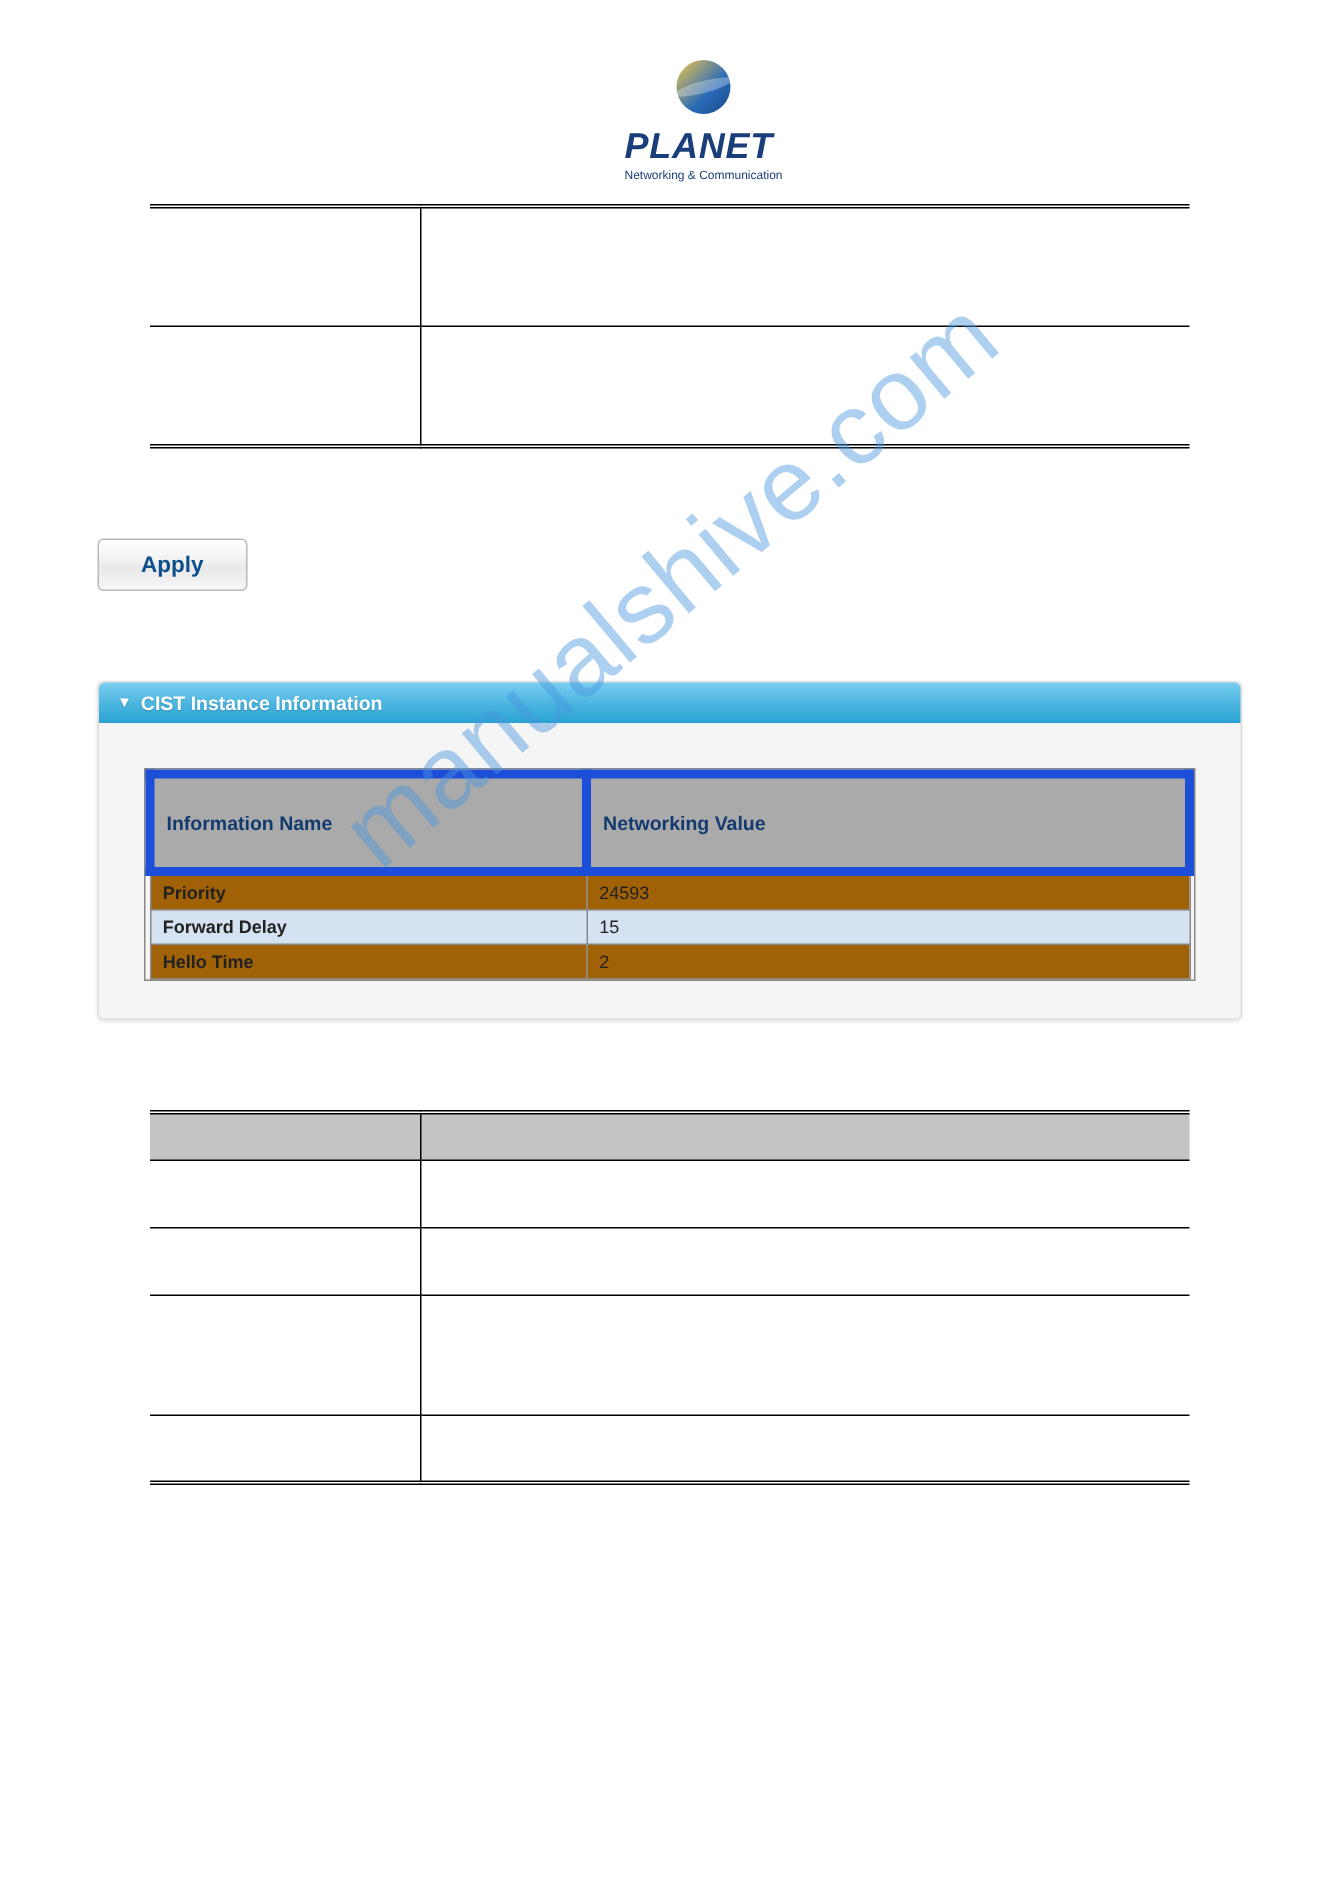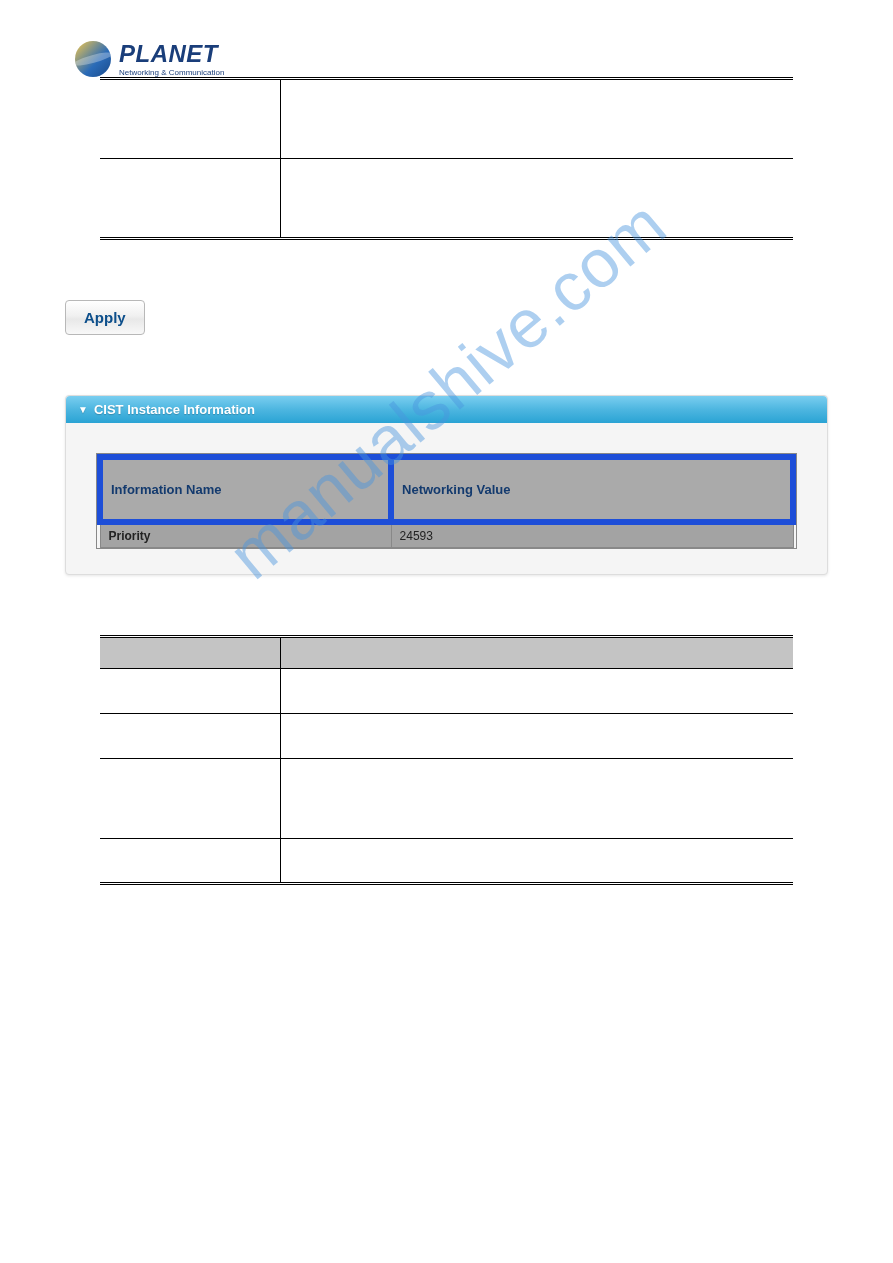--- a/index.html
+++ b/index.html
@@ -12,21 +12,23 @@
       background: #ffffff;
       width: 893px;
       margin: 0 auto;
       position: relative;
       padding: 40px 30px;
     }
     .logo-area {
       display: flex;
       align-items: center;
       gap: 8px;
+      margin-bottom: 15px;
       margin-left: 45px;
+      flex-direction: column;
     }
     .logo-globe {
       width: 36px;
       height: 36px;
       background: linear-gradient(135deg, #f5c84a 0%, #2a6bb8 60%, #1a4a8a 100%);
       border-radius: 50%;
       position: relative;
       overflow: hidden;
     }
     .logo-globe::after {
@@ -72,21 +74,21 @@
     .top-table tr:last-child td {
       border-bottom: none;
     }
     .top-table td:first-child {
       width: 26%;
       border-right: 1px solid #000;
     }
     .apply-button {
       margin: 30px 0 30px 35px;
       display: inline-block;
-      padding: 8px 18px;
+      padding: 8px 28px;
       font-size: 15px;
       font-weight: bold;
       color: #0d4f8b;
       background: linear-gradient(to bottom, #ffffff 0%, #f0f0f0 45%, #e8e8e8 55%, #f8f8f8 100%);
       border: 1px solid #b8b8b8;
       border-radius: 4px;
       cursor: pointer;
       text-align: center;
     }
     .panel {
@@ -127,21 +129,21 @@
       text-align: left;
       padding: 22px 8px;
       font-size: 13px;
       border: 6px solid #1d4ed8;
     }
     .info-table td {
       padding: 4px 8px;
       font-size: 12px;
       color: #222;
       border: 1px solid #888;
-      background: #a3a3a3;
+      background: #a16207;
     }
     .info-table tr:nth-child(odd) td {
       background: #d4e2f2;
     }
     .info-table td:first-child {
       font-weight: bold;
       width: 42%;
     }
     .desc-table {
       margin: 60px 70px 0 70px;
@@ -224,20 +226,28 @@
     <table>
       <tbody>
           <tr>
         <th>Information Name</th>
         <th>Networking Value</th>
       </tr>
       <tr>
         <td>Priority</td>
         <td>24593</td>
       </tr>
+      <tr>
+        <td>Forward Delay</td>
+        <td>15</td>
+      </tr>
+      <tr>
+        <td>Hello Time</td>
+        <td>2</td>
+      </tr>
     </tbody>
       </table>
   </div>
 </div>
 
 <div class="desc-table">
   <table>
     <thead>
       <tr>
         <td></td>

